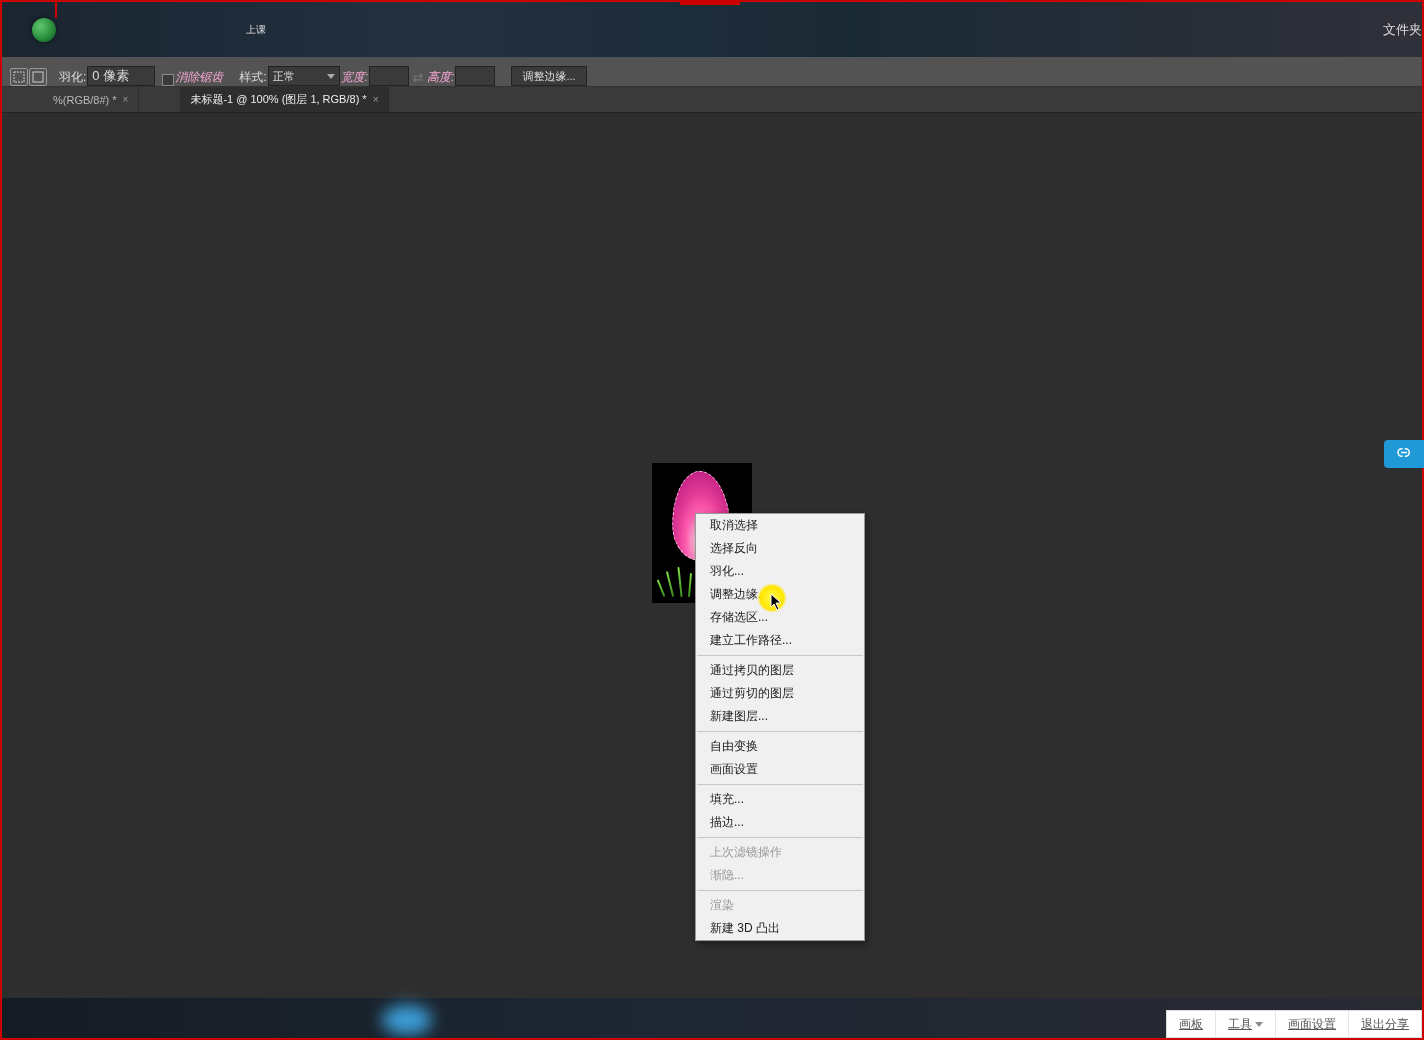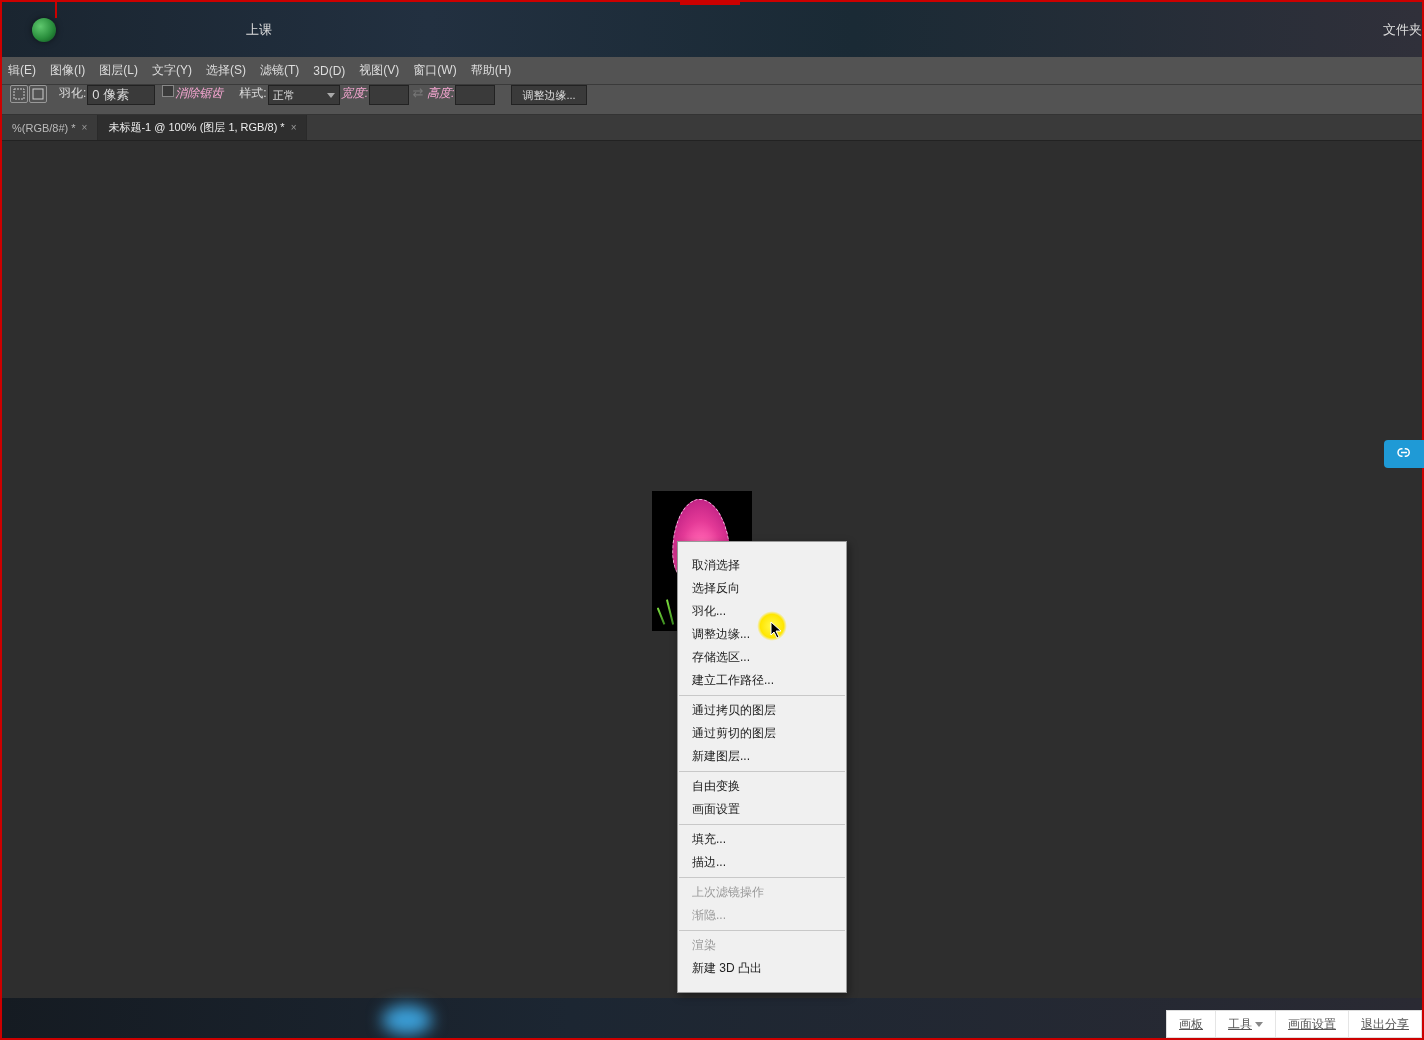--- a/index.html
+++ b/index.html
@@ -7,46 +7,46 @@
 
 
 .rec-frame { position:absolute; inset:0; border:2px solid #c00; pointer-events:none; z-index:5; }
 .rec-tick { position:absolute; top:0; left:55px; width:2px; height:18px; background:#c00; z-index:6; }
 .rec-tab  { position:absolute; top:0; left:680px; width:60px; height:5px; background:#c00; z-index:6; }
 
 
 .video-strip { position:absolute; top:2px; left:2px; right:2px; height:55px; background:linear-gradient(90deg,#1a2530,#223040 30%,#1a2a35 60%,#30303a); display:flex; align-items:center; }
 .globe { width:24px; height:24px; border-radius:50%; background:radial-gradient(circle at 35% 35%,#5fc86e,#2a8f3d 55%,#0a4d1a); margin-left:30px; flex:0 0 auto; box-shadow:0 0 6px rgba(0,0,0,.5); }
 .video-spacer { flex:1; }
-.video-label { color:#ddd; font-size:13px; }
+.video-label { color:#ddd; font-size:10px; }
 .folder-label { color:#ddd; font-size:13px; }
 
 
 .ps { position:absolute; top:57px; left:2px; right:2px; bottom:2px; background:#2e2e2e; display:flex; flex-direction:column; }
 
 
 .menubar { height:28px; background:#535353; display:flex; align-items:center; padding:0 6px; gap:14px; color:#ddd; font-size:12px; border-bottom:1px solid #3a3a3a; }
 .menubar span { cursor:default; }
 
 
-.options { height:30px; background:#535353; display:flex; align-items:flex-start; padding:0 8px; gap:1px; color:#ddd; font-size:12px; border-bottom:1px solid #333; }
+.options { height:30px; background:#535353; display:flex; align-items:flex-end; padding:0 8px; gap:1px; color:#ddd; font-size:12px; border-bottom:1px solid #333; }
 .opt-icon { width:18px; height:18px; border:1px solid #999; border-radius:2px; display:flex; align-items:center; justify-content:center; }
 .feather-box { width:68px; height:20px; background:#3a3a3a; border:1px solid #222; color:#ddd; padding:0 4px; font-size:13px; display:flex; align-items:center; }
 .checkbox { width:12px; height:12px; border:1px solid #888; background:#3a3a3a; margin-left:6px; }
 .opt-label { font-size:12px; }
 .opt-disabled { color:#f9a8d4;font-style:italic; }
 .dropdown { width:72px; height:20px; background:#3a3a3a; border:1px solid #222; display:flex; align-items:center; padding:0 4px; font-size:11px; justify-content:space-between; }
 .dd-arrow { width:0; height:0; border-left:4px solid transparent; border-right:4px solid transparent; border-top:5px solid #aaa; }
 .num-box { width:40px; height:20px; background:#3a3a3a; border:1px solid #222; }
 .swap-icon { width:16px; height:16px; color:#777; font-size:13px; text-align:center; }
 .refine-btn { height:20px; background:#3a3a3a; border:1px solid #222; padding:0 10px; display:flex; align-items:center; font-size:11px; }
 
 
 .tabbar { height:26px; background:#3a3a3a; display:flex; align-items:stretch; border-bottom:1px solid #222; }
-.tab { display:flex; align-items:center; padding:4px 10px; color:#bbb; font-size:11px; gap:6px; border-right:1px solid #2a2a2a; }
+.tab { display:flex; align-items:center; padding:4px 10px; color:#bbb; font-size:11px; gap:6px; border-right:1px solid #2a2a2a;margin-left:41px; }
 .tab.active { background:#2e2e2e; color:#eee; }
 .tab-close { font-size:10px; color:#999; cursor:pointer; }
 
 
 .canvas-area { flex:1; position:relative; background:#2e2e2e; }
 .doc { position:absolute; left:650px; top:350px; width:100px; height:140px; background:#000; }
 .petal { position:absolute; left:20px; top:8px; width:58px; height:90px; background:radial-gradient(ellipse 60% 80% at 50% 80%,#fff 0%,#ffc0dd 20%,#ff5fb0 45%,#e43a97 70%,#c32486 100%); border-radius:50% 50% 48% 48% / 62% 62% 38% 38%; transform:rotate(-2deg); }
 .petal::before { content:""; position:absolute; inset:0; border-radius:inherit; border:1px dashed #fff; opacity:.7; }
 .grass { position:absolute; left:5px; bottom:6px; width:90px; height:34px; }
 .grass span { position:absolute; bottom:0; width:2px; background:linear-gradient(#7fe040,#3a8a1f); border-radius:2px 2px 0 0; }
@@ -57,21 +57,21 @@
 .grass span:nth-child(5){left:44px;height:28px;transform:rotate(-8deg);}
 .grass span:nth-child(6){left:56px;height:22px;transform:rotate(10deg);}
 .grass span:nth-child(7){left:68px;height:20px;transform:rotate(16deg);}
 .grass span:nth-child(8){left:78px;height:14px;transform:rotate(22deg);}
 
 
 .cursor-glow { position:absolute; width:30px; height:30px; border-radius:50%; background:radial-gradient(circle,#fff94d 0%,#ffe600 55%,rgba(255,230,0,0) 70%); left:755px; top:470px; z-index:20; pointer-events:none; }
 .cursor-arrow { position:absolute; left:768px; top:480px; z-index:21; pointer-events:none; }
 
 
-.ctx { position:absolute; left:675px; top:400px; width:170px; background:#f0f0f0; border:1px solid #999; box-shadow:2px 3px 8px rgba(0,0,0,.4); padding:12px 0; font-size:12px; color:#222; z-index:15; }
+.ctx { position:absolute; left:693px; top:400px; width:170px; background:#f0f0f0; border:1px solid #999; box-shadow:2px 3px 8px rgba(0,0,0,.4); padding:0 0; font-size:12px; color:#222; z-index:15; }
 .ctx-item { padding:3px 14px; cursor:default; }
 .ctx-item.disabled { color:#9a9a9a; }
 .ctx-sep { height:1px; background:#c8c8c8; margin:3px 1px; }
 .ctx-item.highlight { background:transparent; }
 
 
 .status { height:22px; background:#3a3a3a; color:#ccc; font-size:11px; display:flex; align-items:center; padding:0 10px; gap:8px; border-top:1px solid #222; }
 .status-arrow { width:0; height:0; border-left:5px solid #aaa; border-top:4px solid transparent; border-bottom:4px solid transparent; margin-left:4px; }
 
 
@@ -99,32 +99,20 @@
 <div class="video-strip">
   <div class="globe"></div>
   <div style="width:190px"></div>
   <span class="video-label">上课</span>
   <div class="video-spacer"></div>
   <span class="folder-label">文件夹</span>
 </div>
 
 <div class="ps">
 
-  <div class="menubar" id="menubar">
-      <span>辑(E)</span>
-      <span>图像(I)</span>
-      <span>图层(L)</span>
-      <span>文字(Y)</span>
-      <span>选择(S)</span>
-      <span>滤镜(T)</span>
-      <span>3D(D)</span>
-      <span>视图(V)</span>
-      <span>窗口(W)</span>
-      <span>帮助(H)</span>
-    </div>
 
   <div class="options">
     <div class="opt-icon">
       <svg width="12" height="12" viewBox="0 0 12 12">
           <rect x="1" y="1" width="10" height="10" fill="none" stroke="#ccc" stroke-dasharray="2 1"></rect>
         </svg>
     </div>
     <div class="opt-icon">
       <svg width="12" height="12" viewBox="0 0 12 12">
           <rect x="1" y="1" width="10" height="10" fill="none" stroke="#ccc"></rect>

